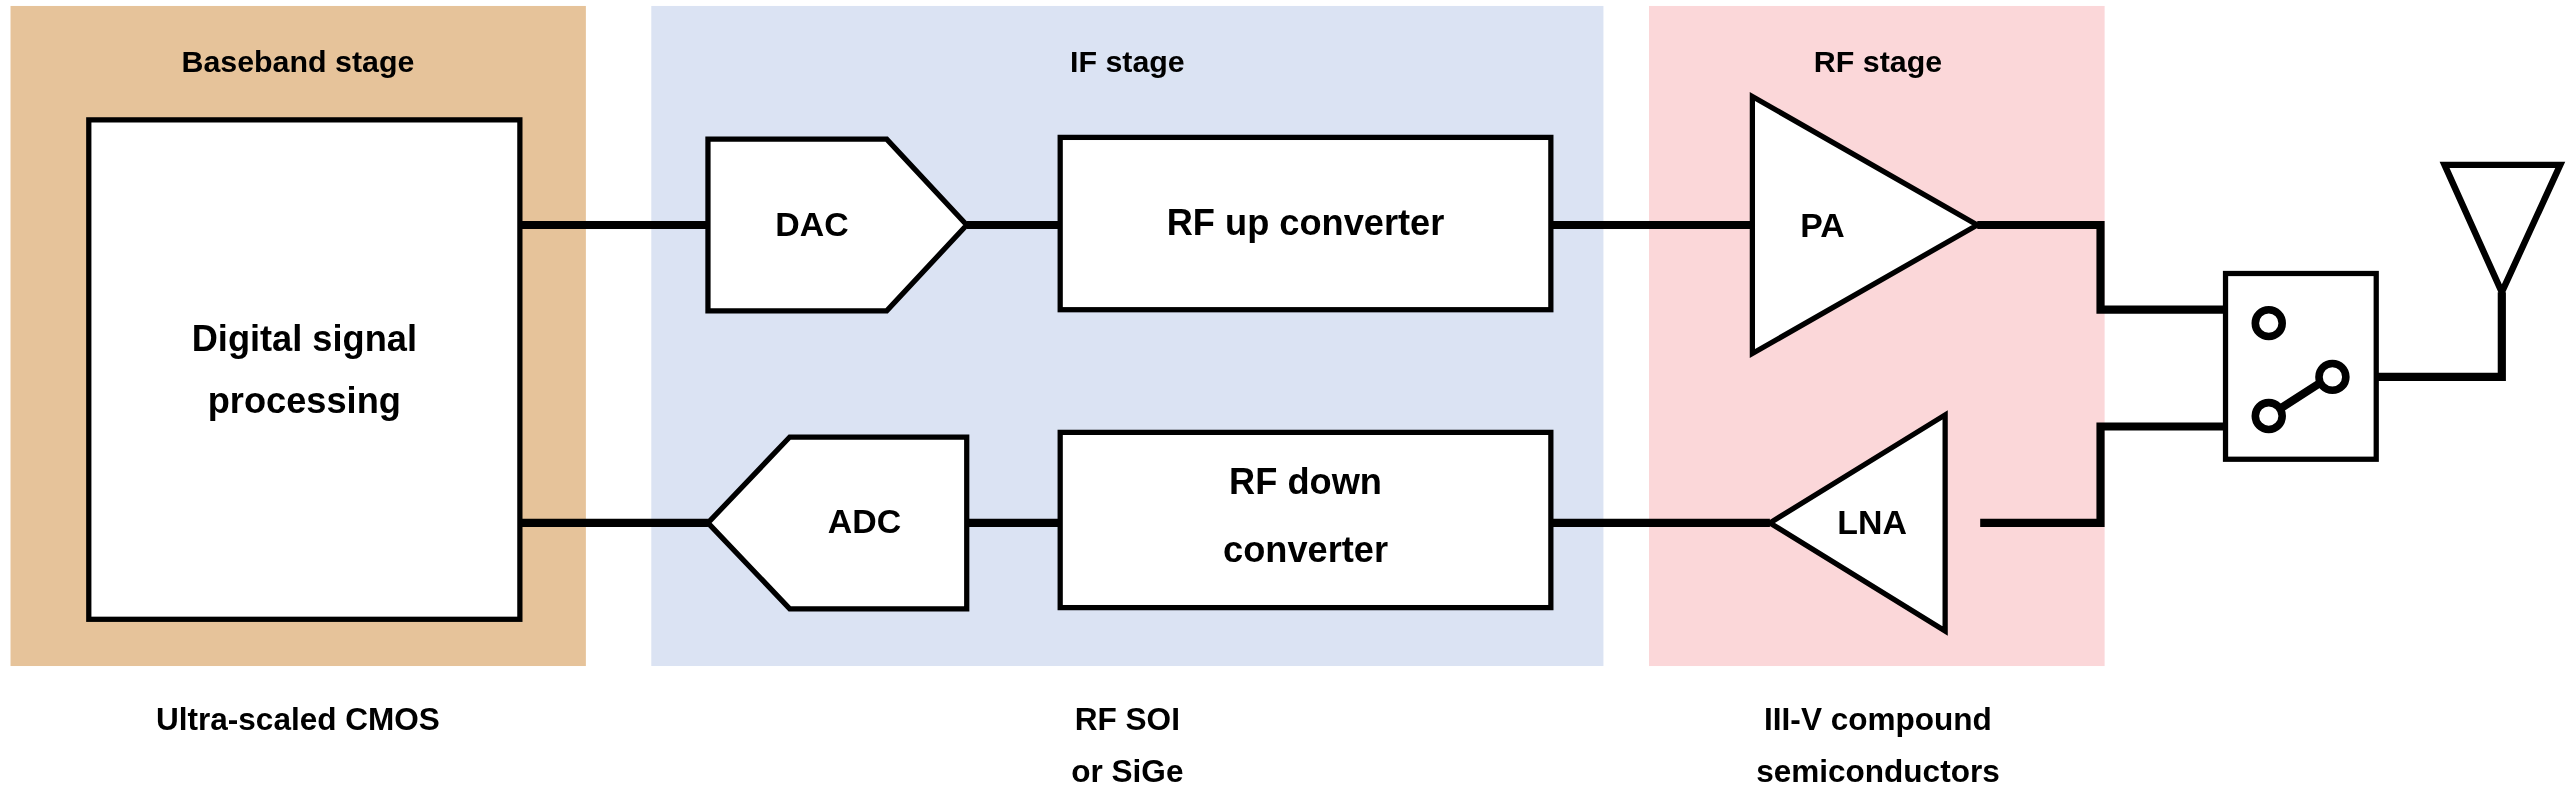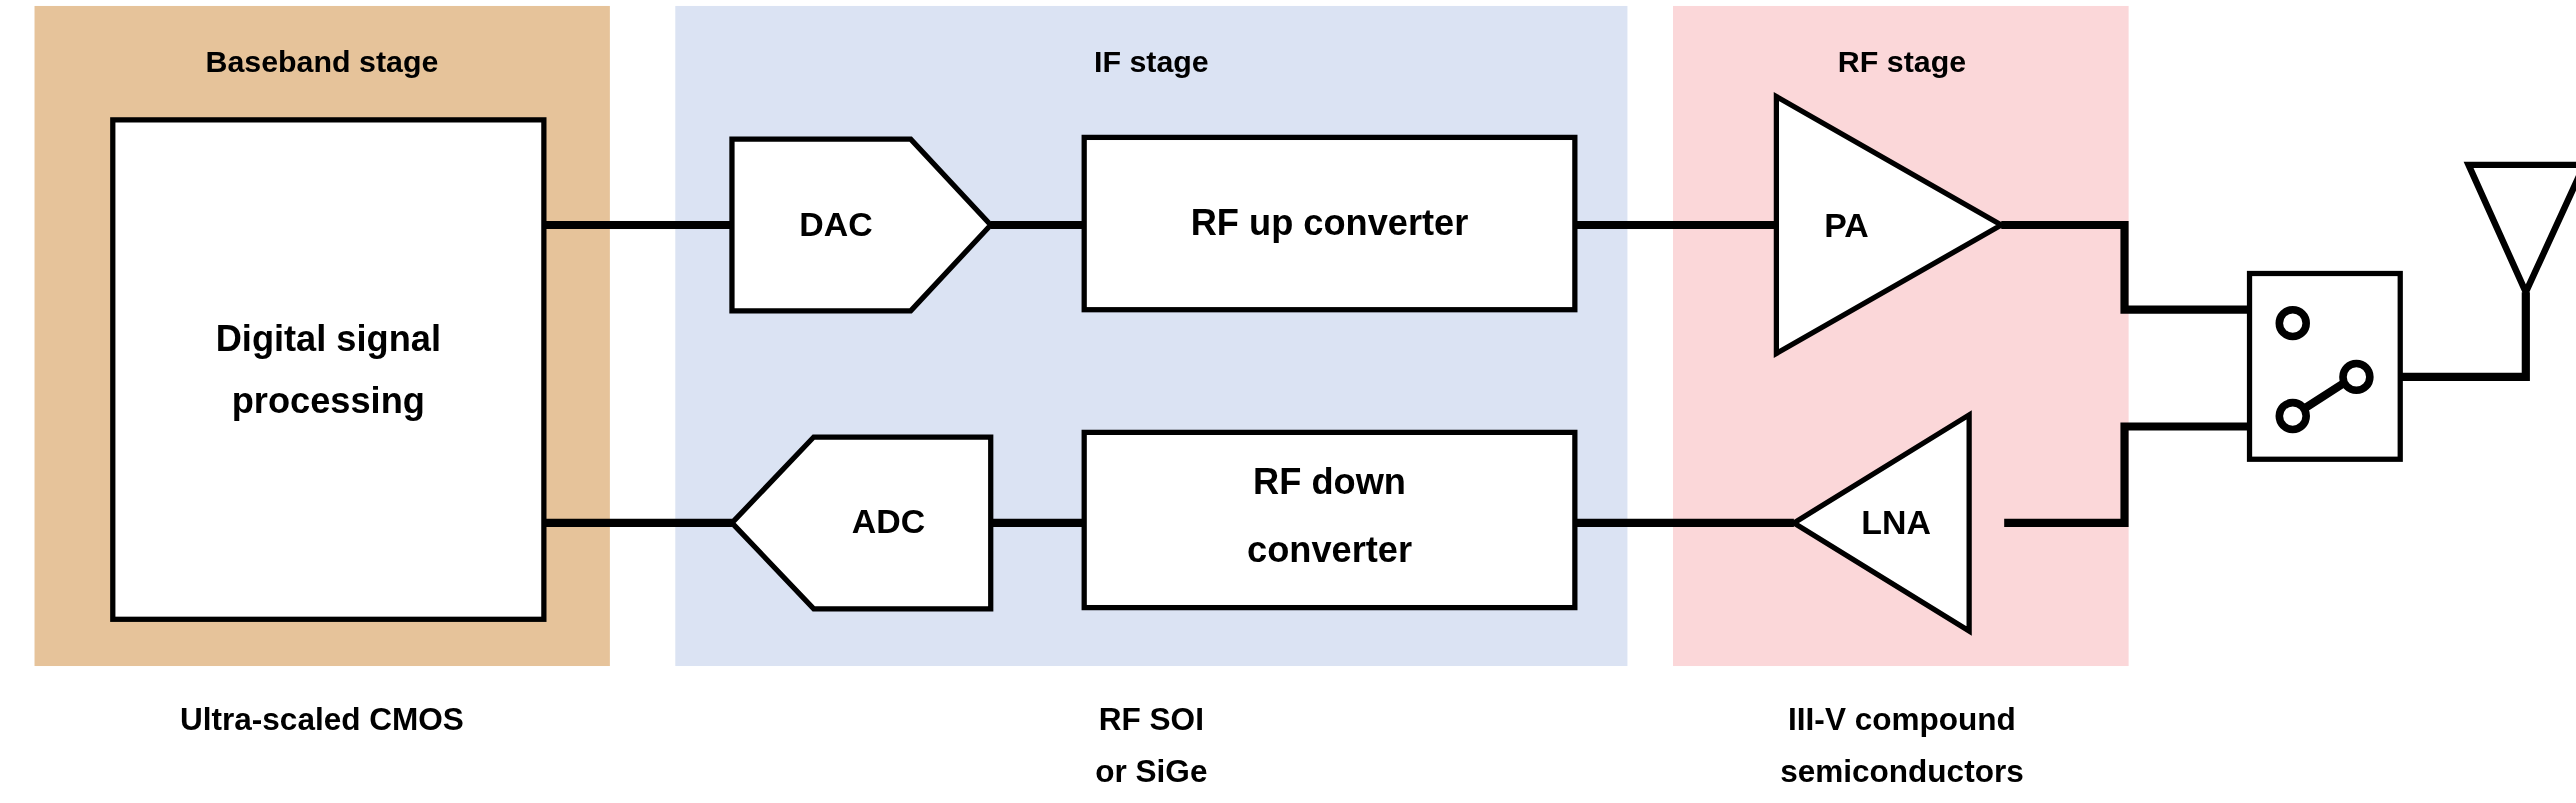--- a/index.html
+++ b/index.html
@@ -10,21 +10,20 @@
   body {
     width: 2576px;
     height: 804px;
     font-family: "Liberation Sans", sans-serif;
     overflow: hidden;
   }
   #diagram-root {
     position: relative;
     width: 2076px;
     height: 804px;
-    padding-left: 24px;
   }
   svg.diagram {
     display: block;
     width: 2576px;
     height: 804px;
   }
   .band { stroke: none; }
   .shape-fill { fill: #ffffff; stroke: #000000; stroke-width: 9; stroke-linejoin: miter; }
   .wire { stroke: #000000; stroke-width: 14; fill: none; stroke-linecap: butt; stroke-linejoin: miter; }
   .ant-line { stroke: #000000; stroke-width: 11; fill: none; }

